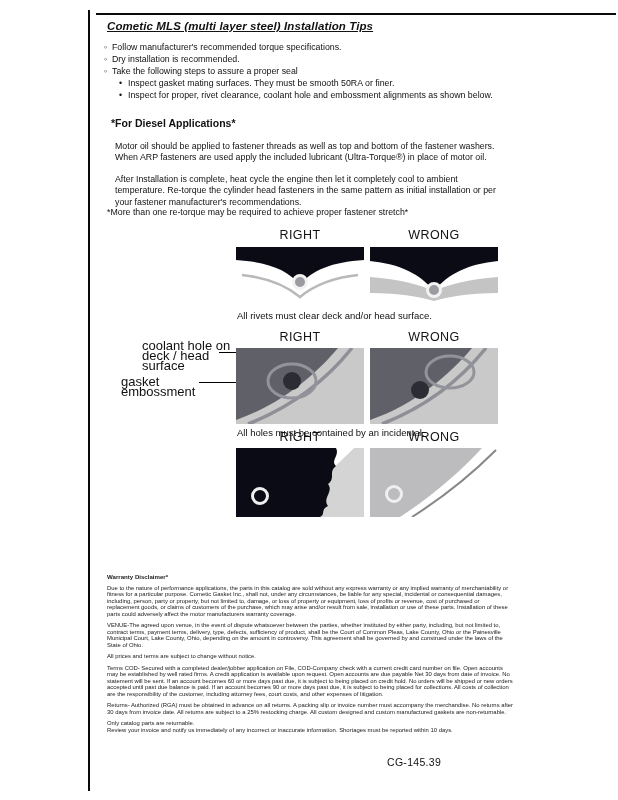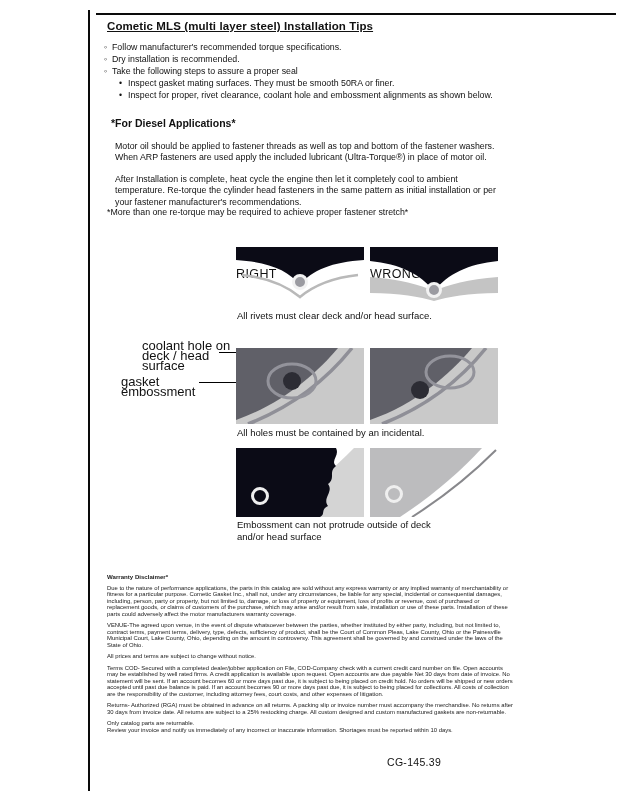--- a/index.html
+++ b/index.html
@@ -2,35 +2,35 @@
 <html><head>
 <meta charset="utf-8">
 <style>
   html,body{margin:0;padding:0;background:#ffffff;}
   .page{position:relative;width:618px;height:800px;background:#ffffff;overflow:hidden;
         font-family:"Liberation Sans", sans-serif;color:#111;}
   .rule-left{position:absolute;left:88px;top:10px;width:2px;height:781px;background:#0a0a0a;}
   .rule-top{position:absolute;left:96px;top:13px;width:520px;height:2px;background:#0a0a0a;}
 
   .title{position:absolute;left:107px;top:20px;margin:0;font-size:11.5px;font-weight:bold;
-         text-decoration:underline;letter-spacing:.1px;}
+         text-decoration:underline;letter-spacing:.1px;font-style:italic;}
 
   .tips{position:absolute;left:104px;top:42px;width:486px;font-size:8.8px;line-height:11.9px;}
   .tip{display:flex;}
   .tip .m{width:8px;flex:0 0 8px;text-align:left;}
   .tip.sub{margin-left:15px;}
   .tip.sub .m{width:9px;flex:0 0 9px;}
 
   .diesel-heading{position:absolute;left:107px;top:113px;margin:4px;font-size:10.5px;font-weight:bold;}
   .para{position:absolute;margin:8px;font-size:8.8px;line-height:11.3px;}
   .p1{left:107px;top:133px;width:394px;}
   .p2{left:107px;top:166px;width:388px;}
   .note{position:absolute;left:107px;top:207px;margin:0;font-size:8.8px;}
 
-  .col-label{position:absolute;width:128px;font-size:12.5px;letter-spacing:.4px;margin-top:39px;}
+  .col-label{position:absolute;width:128px;text-align:center;font-size:12.5px;letter-spacing:.4px;}
   .panel{position:absolute;width:128px;}
   .panel svg{display:block;width:128px;}
   .caption{position:absolute;font-size:9.5px;line-height:11.5px;}
 
   .ann{position:absolute;font-size:13px;line-height:10px;}
   .ann-line{position:absolute;height:1px;background:#000;}
 
   .disclaimer{position:absolute;left:107px;top:574px;width:406px;font-size:5.9px;line-height:6.5px;color:#1a1a1a;}
   .disclaimer .dh{font-weight:bold;margin:0 0 4px 0;font-size:6.1px;}
   .disclaimer p{margin:0 0 5px 0;}
@@ -133,21 +133,20 @@
     </svg>
   </div>
   <div class="panel" style="left:370px;top:448px;">
     <svg viewBox="0 0 128 69">
       <rect width="128" height="69" fill="#ffffff"></rect>
       <path d="M0,0 H112 C90,24 62,48 30,69 H0 Z" fill="#bcbcbe"></path>
       <path d="M126,2 C102,26 72,50 42,69" stroke="#88888c" stroke-width="2" fill="none"></path>
       <circle cx="24" cy="46" r="7.5" fill="none" stroke="#efefef" stroke-width="3"></circle>
     </svg>
   </div>
-  <div class="caption" style="left:237px;top:519px;width:215px;">Embossment can not protrude outside of deck and/or head surface</div>
 
   <div class="disclaimer">
     <div class="dh">Warranty Disclaimer*</div>
     <p>Due to the nature of performance applications, the parts in this catalog are sold without any express warranty or any implied warranty of merchantability or fitness for a particular purpose.  Cometic Gasket Inc., shall not, under any circumstances, be liable for any special, incidental or consequential damages, including, person, party or property, but not limited to, damage, or loss of property or equipment, loss of profits or revenue, cost of purchased or replacement goods, or claims of customers of the purchase, which may arise and/or result from sale, installation or use of these parts.  Installation of these parts could adversely affect the motor manufacturers warranty coverage.</p>
     <p>VENUE-The agreed upon venue, in the event of dispute whatsoever between the parties, whether instituted by either party, including, but not limited to, contract terms, payment terms, delivery, type, defects, sufficiency of product, shall be the Court of Common Pleas, Lake County, Ohio or the Painesville Municipal Court, Lake County, Ohio, depending on the amount in controversy.  This agreement shall be governed by and construed under the laws of the State of Ohio.</p>
     <p>All prices and terms are subject to change without notice.</p>
     <p>Terms COD- Secured with a completed dealer/jobber application on File, COD-Company check with a current credit card number on file.  Open accounts may be established by well rated firms.  A credit application is available upon request.  Open accounts are due payable Net 30 days from date of invoice.  No statement will be sent.  If an account becomes 60 or more days past due, it is subject to being placed on credit hold.  No orders will be shipped or new orders accepted until past due balance is paid.  If an account becomes 90 or more days past due, it is subject to being placed for collections.  All costs of collection are the responsibility of the customer, including attorney fees, court costs, and other expenses of litigation.</p>
     <p>Returns- Authorized (RGA) must be obtained in advance on all returns.  A packing slip or invoice number must accompany the merchandise.  No returns after 30 days from invoice date.  All returns are subject to a 25% restocking charge.  All custom designed and custom manufactured gaskets are non-returnable.</p>
     <p class="tight">Only catalog parts are returnable.</p>
     <p class="tight">Review your invoice and notify us immediately of any incorrect or inaccurate information.  Shortages must be reported within 10 days.</p>

